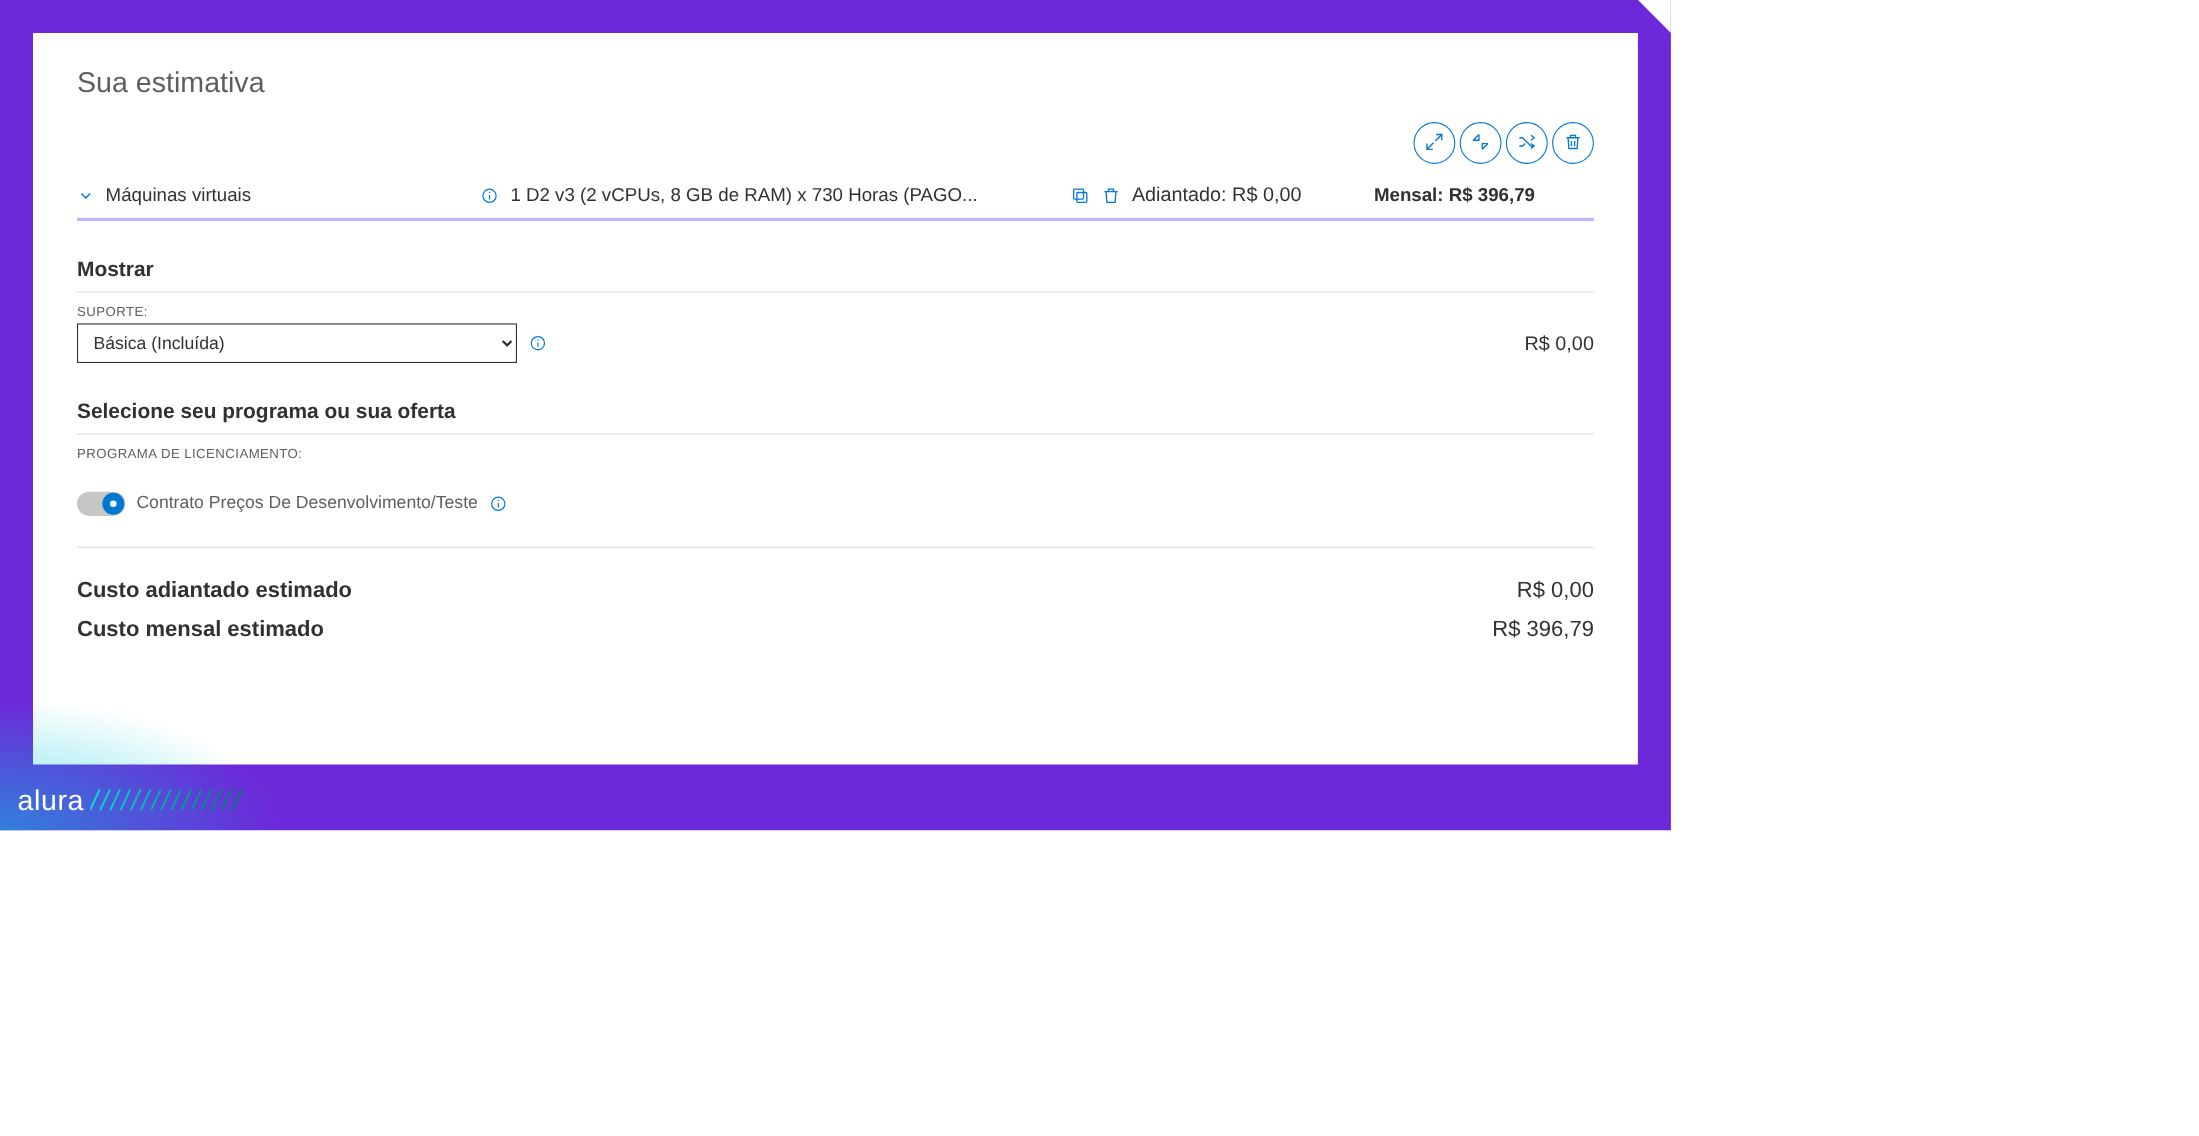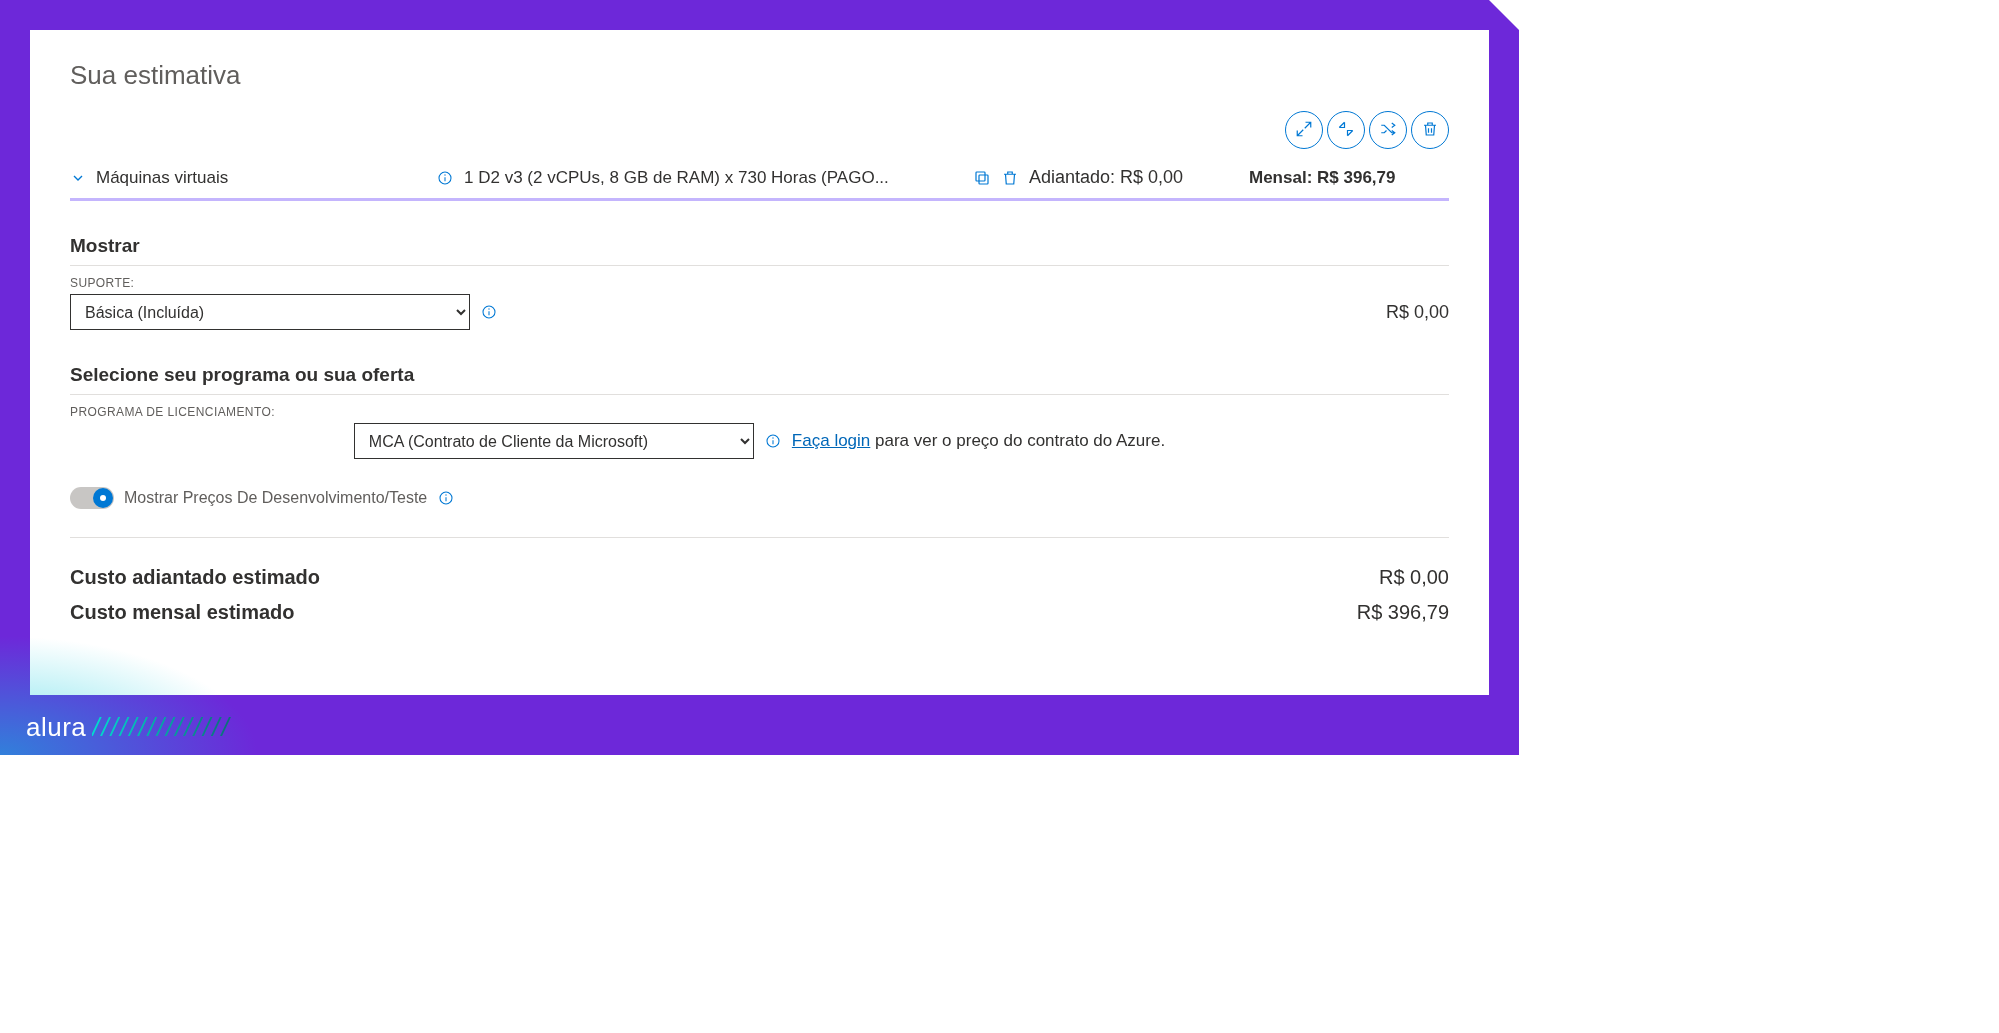--- a/index.html
+++ b/index.html
@@ -127,21 +127,21 @@
 
   .divider { height: 1px; background: #e1dfdd; margin-top: 28px; }
 
   .totals { margin-top: 22px; }
   .total-row { display: flex; justify-content: space-between; align-items: center; padding: 6px 0; }
   .total-label { font-size: 20px; font-weight: 600; color: #323130; }
   .total-val { font-size: 20px; color: #323130; }
 
   .watermark {
     position: absolute;
-    left: 26px;
+    left: 16px;
     bottom: 12px;
     color: #fff;
     font-size: 26px;
     font-weight: 300;
     letter-spacing: .5px;
     display: flex;
     align-items: center;
   }
   .wm-stripes {
     margin-left: 6px;
@@ -244,41 +244,26 @@
             <circle cx="12" cy="12" r="9"></circle>
             <line x1="12" y1="11" x2="12" y2="17"></line>
             <circle cx="12" cy="7.5" r="1" fill="#0078d4" stroke="none"></circle>
           </svg>
       </span>
       <span class="right-price">R$ 0,00</span>
     </div>
 
     <h2 class="section-heading">Selecione seu programa ou sua oferta</h2>
     <div class="field-label">PROGRAMA DE LICENCIAMENTO:</div>
-    <div class="field-row">
-      <select class="select">
-        <option>MCA (Contrato de Cliente da Microsoft)</option>
-      </select>
-      <span class="info-icon">
-        <svg viewBox="0 0 24 24" fill="none" stroke="#0078d4" stroke-width="1.6">
-            <circle cx="12" cy="12" r="9"></circle>
-            <line x1="12" y1="11" x2="12" y2="17"></line>
-            <circle cx="12" cy="7.5" r="1" fill="#0078d4" stroke="none"></circle>
-          </svg>
-      </span>
-      <span class="login-text">
-        <a class="login-link">Faça login</a><span> para ver o preço do contrato do Azure.</span>
-      </span>
-    </div>
 
     <div class="toggle-row">
       <div class="toggle">
         <div class="knob"></div>
       </div>
-      <span class="toggle-label">Mostrar Preços De Desenvolvimento/Teste</span>
+      <span class="toggle-label">Contrato Preços De Desenvolvimento/Teste</span>
       <span class="info-icon">
         <svg viewBox="0 0 24 24" fill="none" stroke="#0078d4" stroke-width="1.6">
             <circle cx="12" cy="12" r="9"></circle>
             <line x1="12" y1="11" x2="12" y2="17"></line>
             <circle cx="12" cy="7.5" r="1" fill="#0078d4" stroke="none"></circle>
           </svg>
       </span>
     </div>
 
     <div class="divider"></div>

